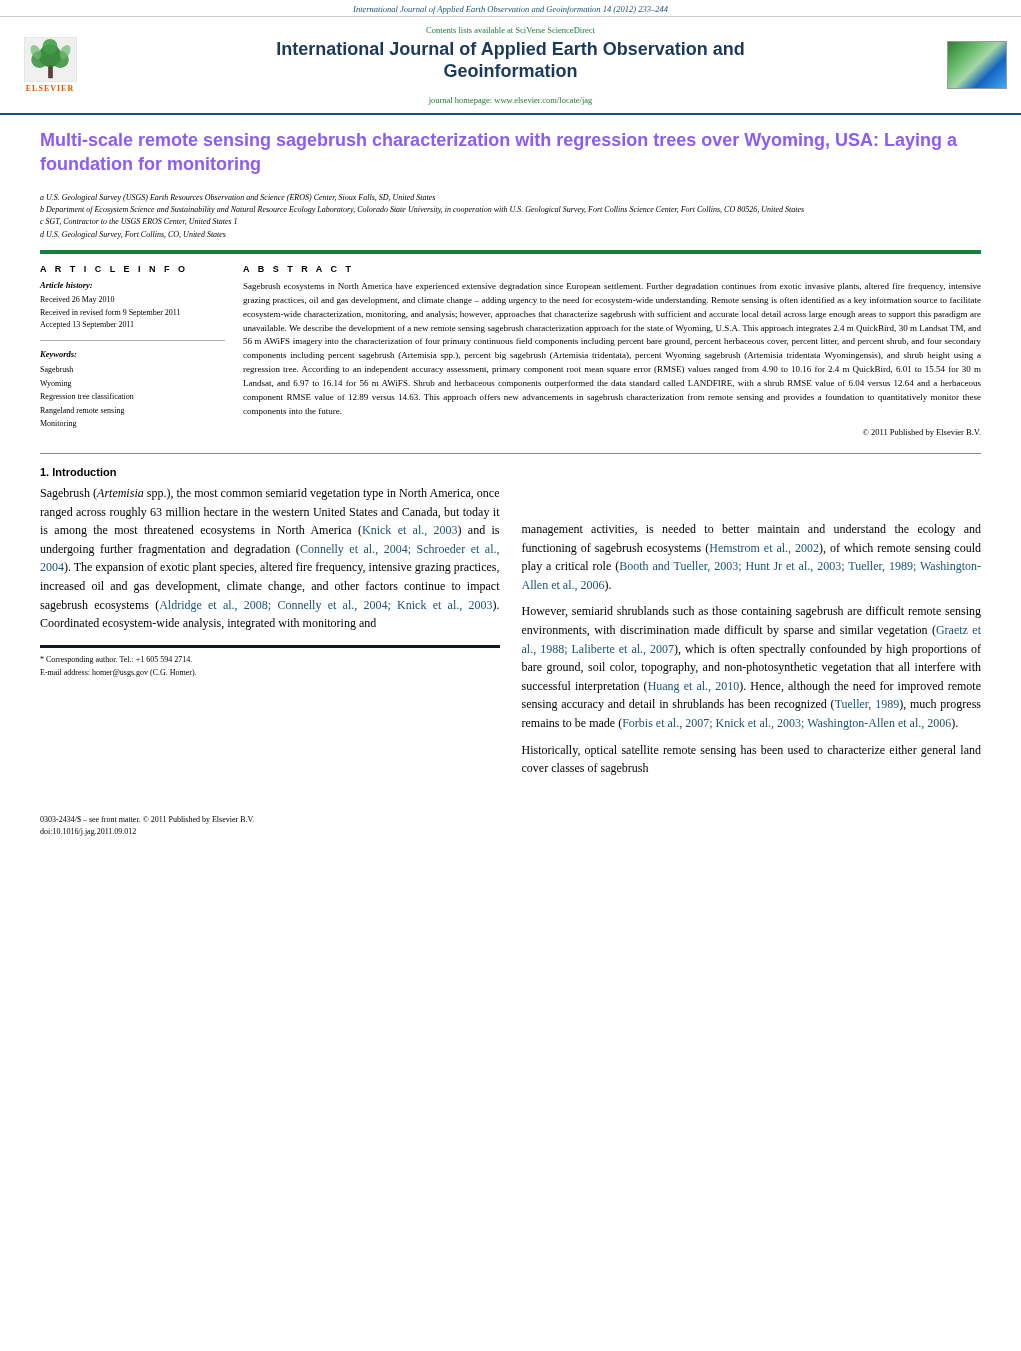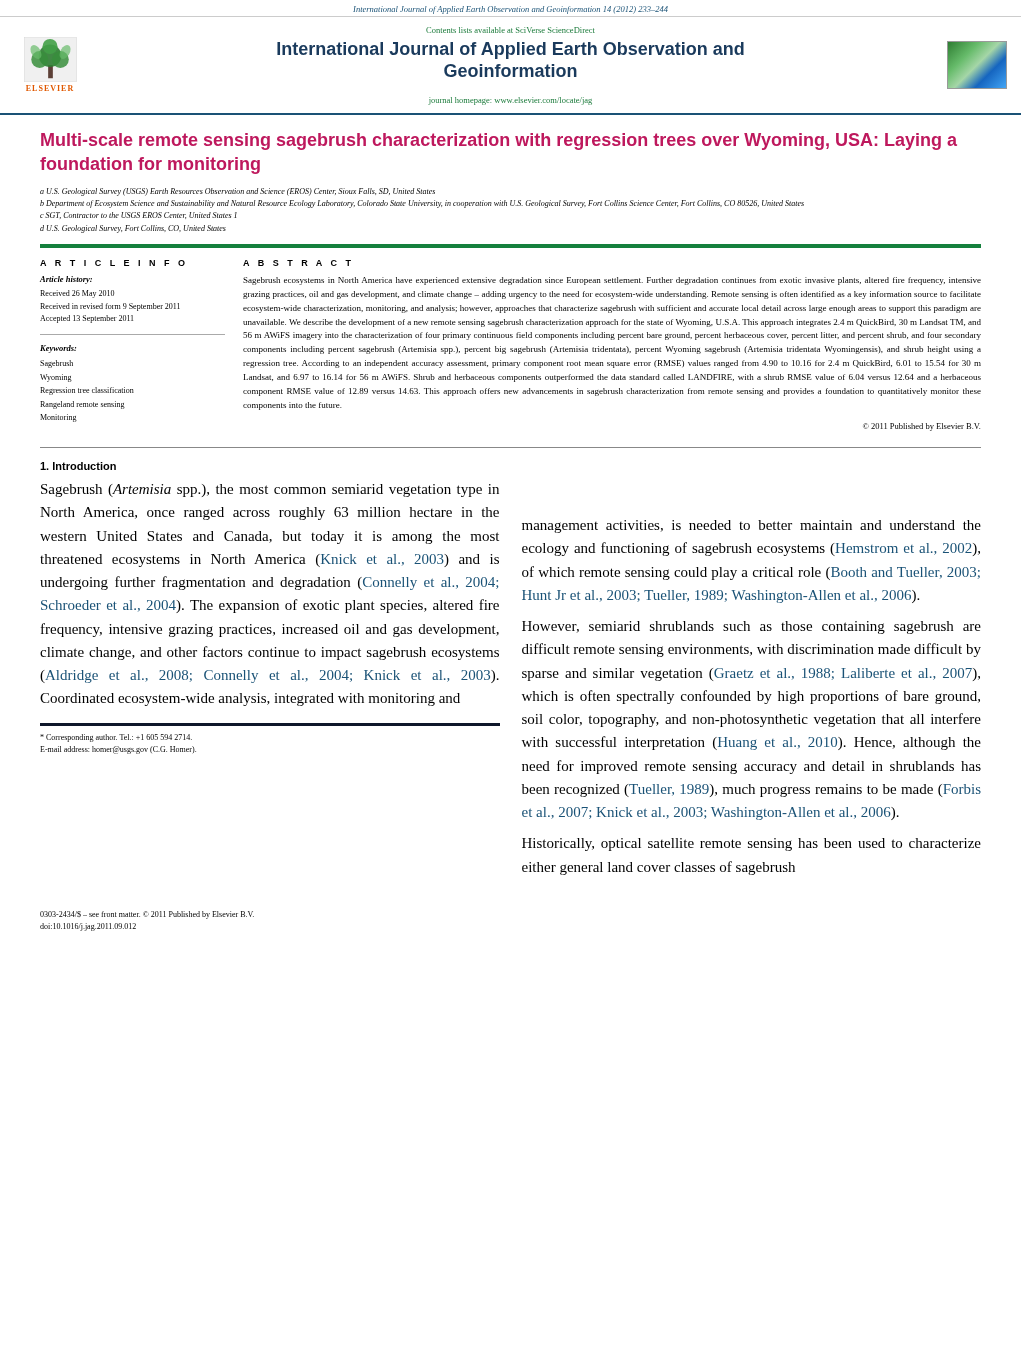--- a/index.html
+++ b/index.html
@@ -108,23 +108,23 @@
 
     
     .main-content {
       padding: 14px 40px 14px 40px;
     }
 
     
     .article-title {
       font-size: 18px;
       font-weight: bold;
-      color: #be185d;
+      color: #8b5cf6;
       line-height: 1.3;
-      margin-bottom: 10px;
+      margin-bottom: 16px;
       font-family: Arial, sans-serif;
     }
 
     
     .authors {
       font-size: 11px;
       color: #000;
       margin-bottom: 8px;
     }
 
@@ -232,21 +232,21 @@
 
     .section-heading {
       font-size: 11px;
       font-weight: bold;
       margin-bottom: 6px;
       color: #000;
       font-family: Arial, sans-serif;
     }
 
     .body-para {
-      font-size: 15px;
+      font-size: 12px;
       line-height: 1.55;
       color: #000;
       text-align: justify;
       margin-bottom: 8px;
     }
 
     .body-para em, .body-para i {
       font-style: italic;
     }
 
@@ -260,21 +260,21 @@
       margin-top: 12px;
       padding-top: 6px;
       font-size: 8px;
       line-height: 1.6;
       color: #000;
     }
 
     .journal-footer {
       font-size: 8px;
       color: #000;
-      margin-top: 4px;
+      margin-top: 10px;
       padding: 4px 40px;
       line-height: 1.5;
     }
   </style>
 </head>
 <body>
 
 <div class="page-wrapper">
 
   <div class="top-banner">

